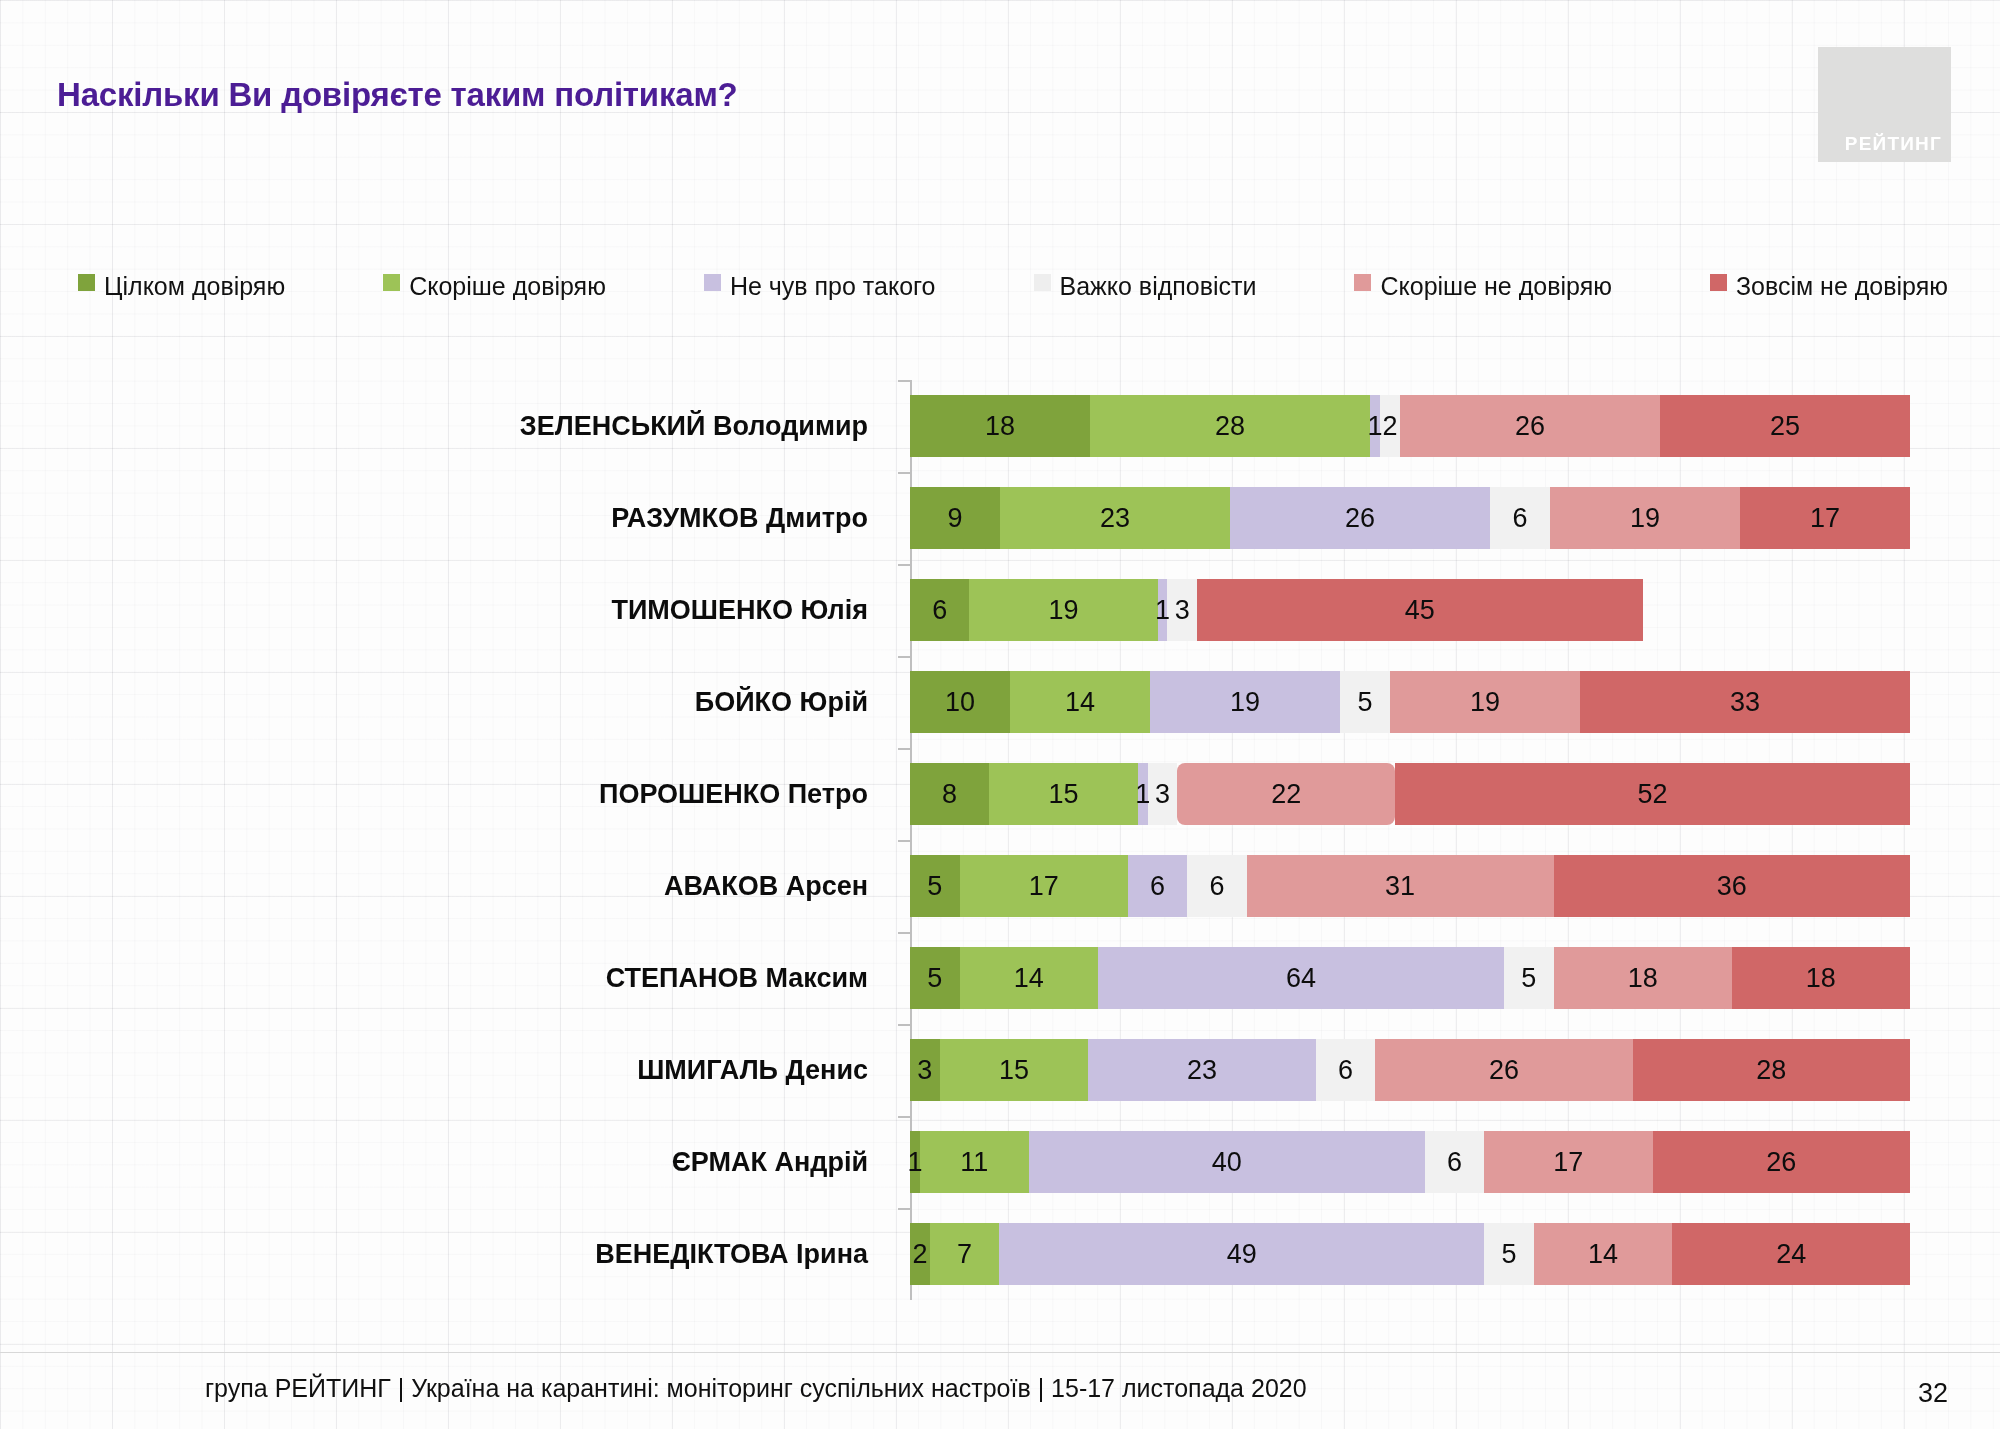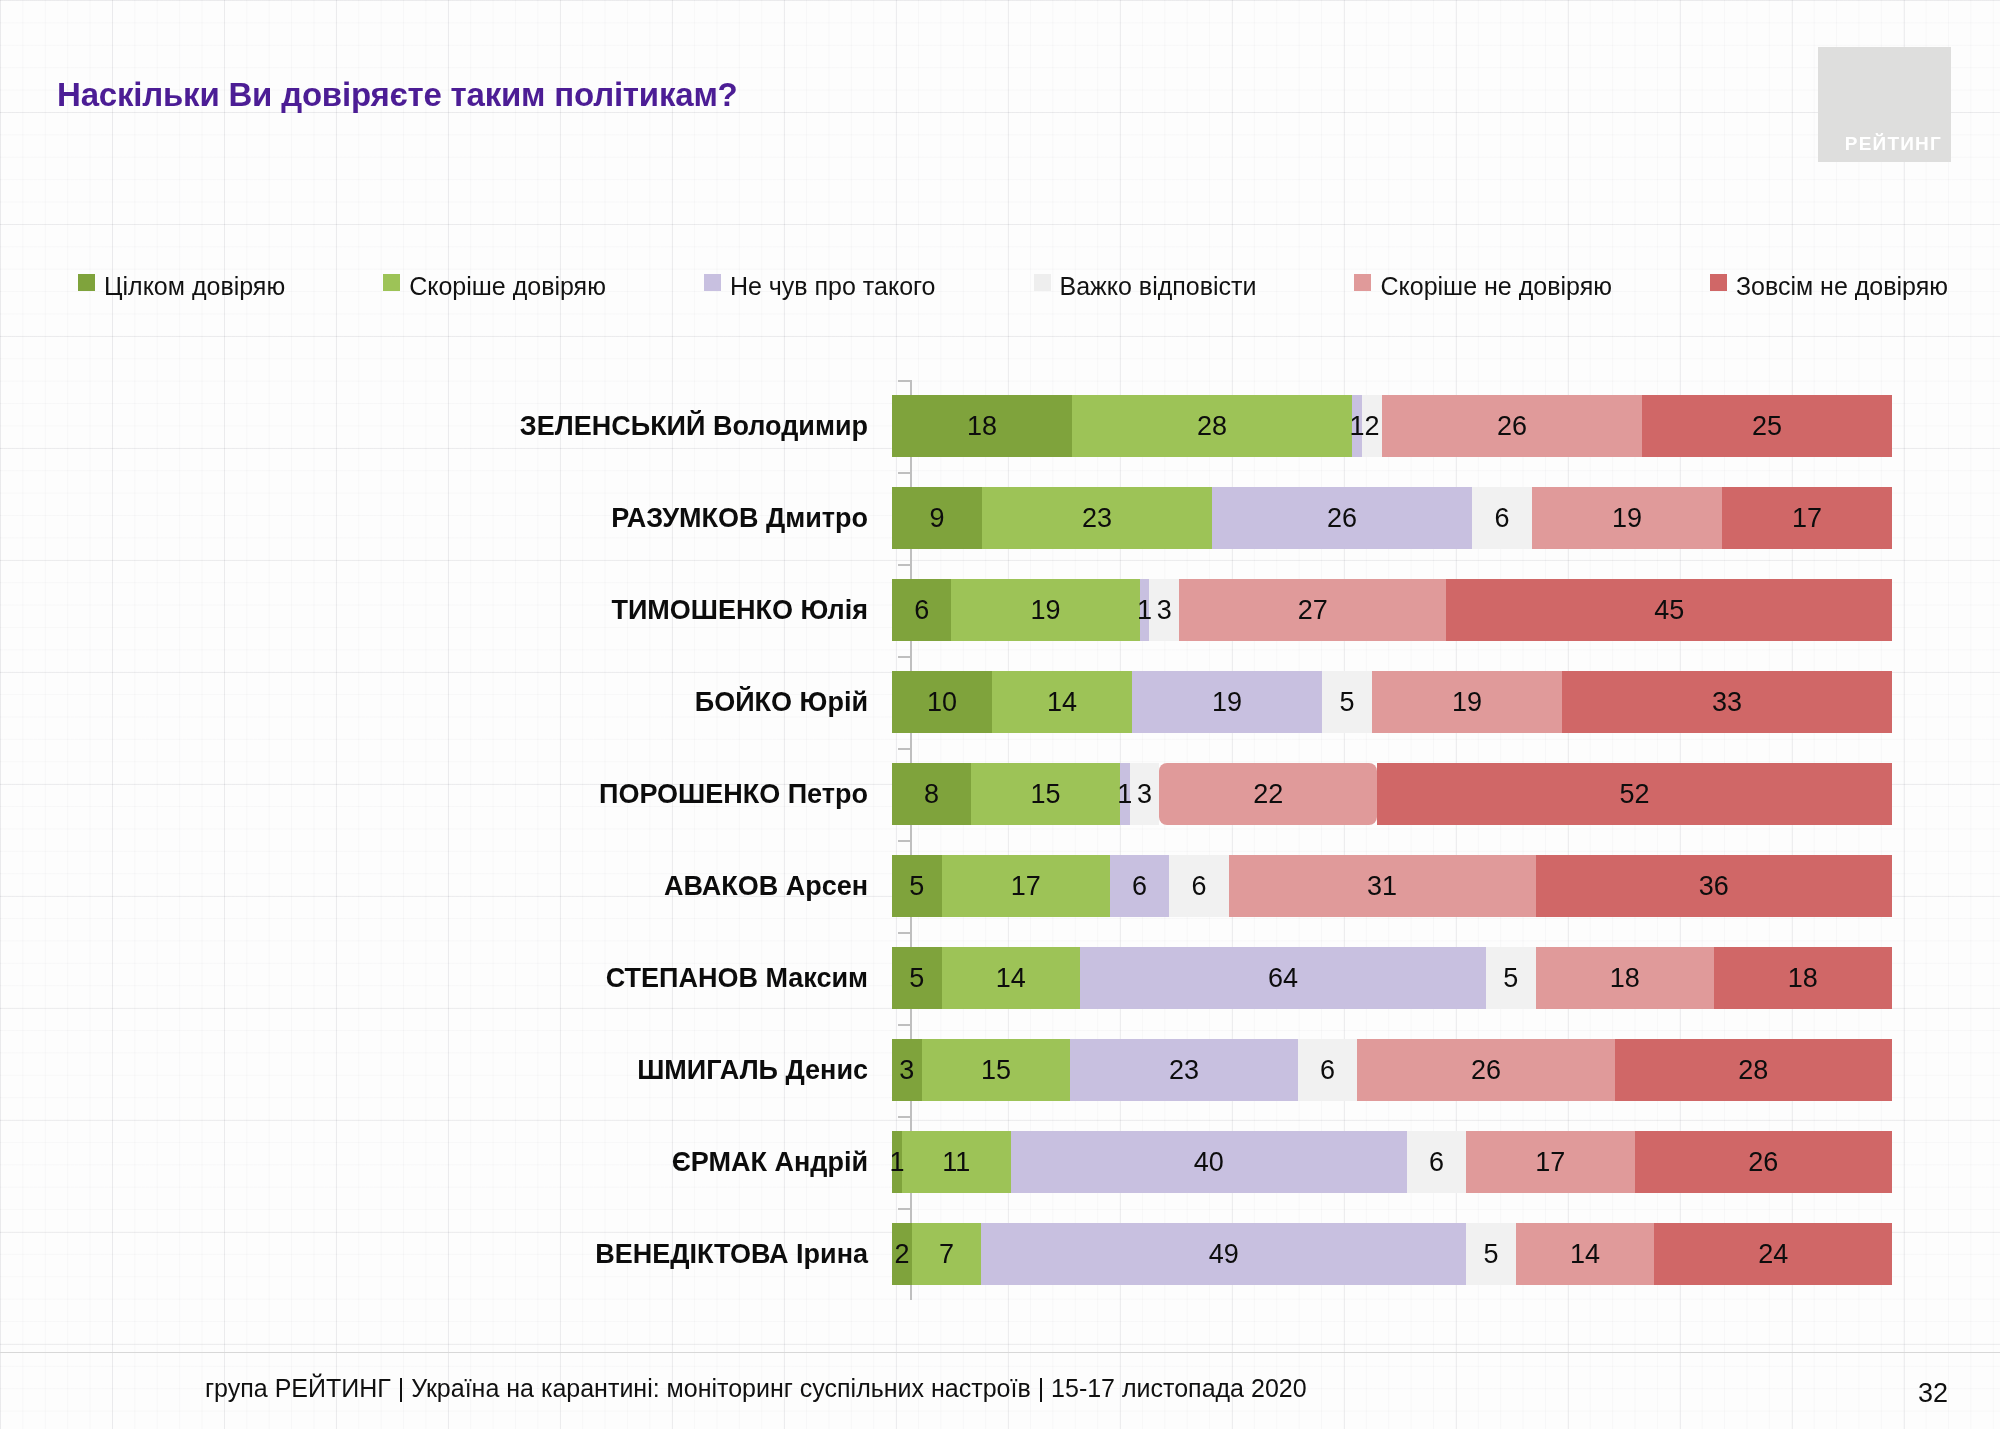--- a/index.html
+++ b/index.html
@@ -120,20 +120,21 @@
     width: 2000px;
     height: 920px;
     display: flex;
     flex-direction: column;
   }
   .row {
     flex: 1 1 0;
     display: flex;
     align-items: center;
     position: relative;
+    gap: 18px;
   }
   .row-label {
     width: 890px;
     padding-right: 22px;
     box-sizing: border-box;
     text-align: right;
     font-size: 27px;
     font-weight: 700;
     color: #0c0c0c;
     white-space: nowrap;
@@ -303,23 +304,20 @@
             </div>
             <div class="seg" style="background: rgb(157, 195, 87); width: 188.119px;">
               <span class="seg-value">19</span>
             </div>
             <div class="seg" style="background: rgb(200, 192, 224); width: 9.90099px;">
               <span class="seg-value">1</span>
             </div>
             <div class="seg" style="background: rgb(241, 241, 241); width: 29.703px;">
               <span class="seg-value">3</span>
             </div>
-            <div class="seg" style="background: rgb(224, 154, 154); width: 267.327px;">
-              <span class="seg-value">27</span>
-            </div>
             <div class="seg" style="background: rgb(208, 103, 103); width: 445.545px;">
               <span class="seg-value">45</span>
             </div>
           </div>
         </div>
         <div class="row">
           <div class="row-label">БОЙКО Юрій</div>
           <div class="tick"></div>
           <div class="bar">
             <div class="seg" style="background: rgb(127, 163, 60); width: 100px;">

